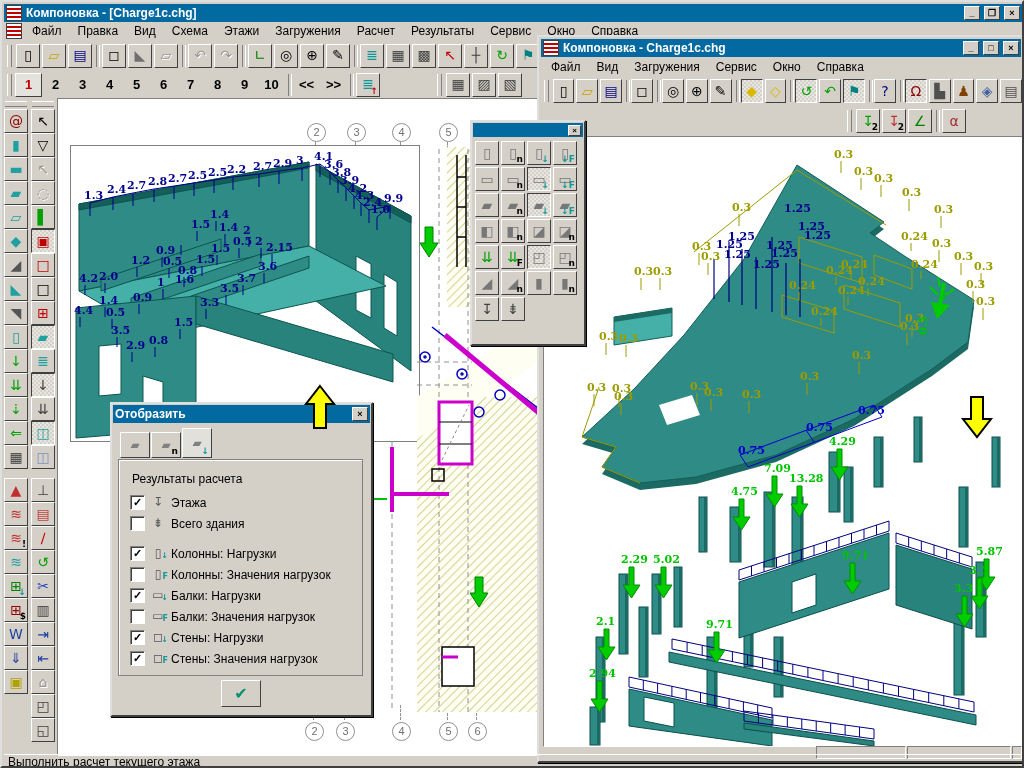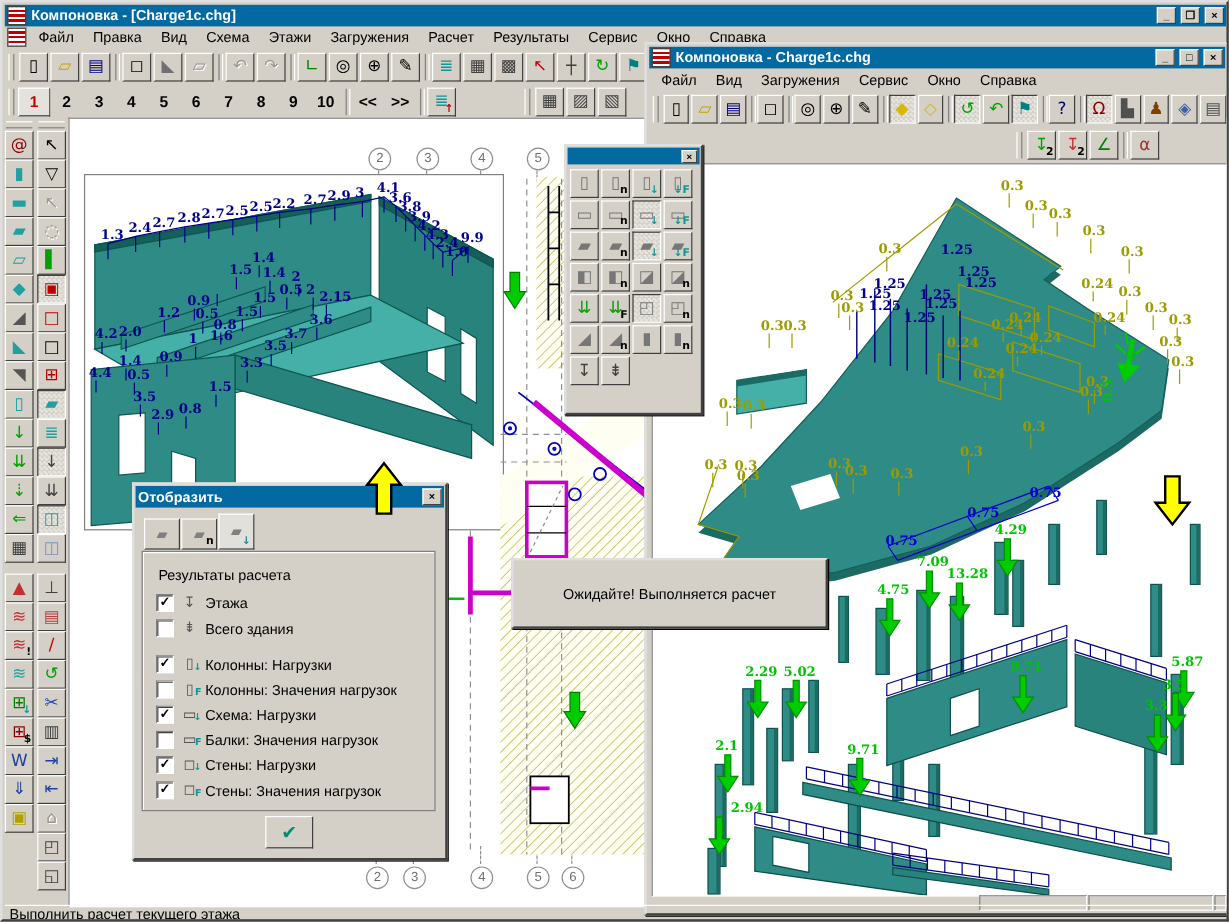--- a/index.html
+++ b/index.html
@@ -934,21 +934,21 @@
           <span class="lbl grn" style="left: 245px; top: 336px;">13.28</span>
           <span class="lbl grn" style="left: 187px; top: 349px;">4.75</span>
           <span class="lbl grn" style="left: 77px; top: 417px;">2.29</span>
           <span class="lbl grn" style="left: 109px; top: 417px;">5.02</span>
           <span class="lbl grn" style="left: 298px; top: 413px;">9.71</span>
           <span class="lbl grn" style="left: 432px; top: 409px;">5.87</span>
           <span class="lbl grn" style="left: 425px; top: 428px;">3.5</span>
           <span class="lbl grn" style="left: 410px; top: 446px;">3.3</span>
           <span class="lbl grn" style="left: 162px; top: 482px;">9.71</span>
           <span class="lbl grn" style="left: 52px; top: 479px;">2.1</span>
-          <span class="lbl grn" style="left: 45px; top: 531px; margin-left: 20px;">2.94</span>
+          <span class="lbl grn" style="left: 45px; top: 531px;">2.94</span>
         </div>
 
       <svg class="abs" style="left:415px;top:256px;" width="36" height="48">
         <path d="M12,4 h12 v22 h8 l-14,18 -14,-18 h8 z" fill="#ffff00" stroke="#000" stroke-width="2"></path>
       </svg>
     </div>
 
     <div class="abs" style="left:2px;top:708px;width:480px;height:14px;">
       <span class="abs sunkenpane" style="left:275px;top:1px;width:88px;height:11px;"></span>
       <span class="abs sunkenpane" style="left:366px;top:1px;width:102px;height:11px;"></span>
@@ -1051,25 +1051,20 @@
         </button>
         <button class="tb">
           <span class="g" style="color: rgb(64, 64, 64);">↧</span>
         </button>
         <button class="tb">
           <span class="g" style="color: rgb(64, 64, 64);">⇟</span>
         </button>
       </div>
   </div>
 
-  <div class="abs" style="left:424px;top:463px;width:260px;height:55px;z-index:50;background:#d4d0c8;
-       border:2px solid;border-color:#dfdfdf #404040 #404040 #dfdfdf;box-shadow:1px 1px 0 #000;
-       display:flex;align-items:center;justify-content:center;font-size:12px;color:#000;">
-    <span>Ожидайте! Выполняется расчет</span>
-  </div>
 
   <div class="abs win" style="left:108px;top:400px;width:259px;height:311px;z-index:60;">
     <div class="titlebar" style="height:18px;margin:1px;">
       <span>Отобразить</span>
       <span class="tspace"></span>
       <button class="capbtn">×</button>
     </div>
     <div style="position:absolute;left:8px;top:24px;display:flex;align-items:flex-end;" id="dialog-tabs">
         <button class="dlg-tab"><span>▰</span></button>
         <button class="dlg-tab"><span>▰</span><span class="sub" style="color: rgb(0, 0, 0);">n</span></button>
@@ -1094,21 +1089,21 @@
           <span>Колонны: Нагрузки</span>
         </div>
         <div class="chkrow">
           <span class="chkbox"></span>
           <span class="mini">▯<span class="sub">F</span></span>
           <span>Колонны: Значения нагрузок</span>
         </div>
         <div class="chkrow">
           <span class="chkbox">✓</span>
           <span class="mini">▭<span class="sub">↓</span></span>
-          <span>Схема: Нагрузки</span>
+          <span>Балки: Нагрузки</span>
         </div>
         <div class="chkrow">
           <span class="chkbox"></span>
           <span class="mini">▭<span class="sub">F</span></span>
           <span>Балки: Значения нагрузок</span>
         </div>
         <div class="chkrow">
           <span class="chkbox">✓</span>
           <span class="mini">◻<span class="sub">↓</span></span>
           <span>Стены: Нагрузки</span>

